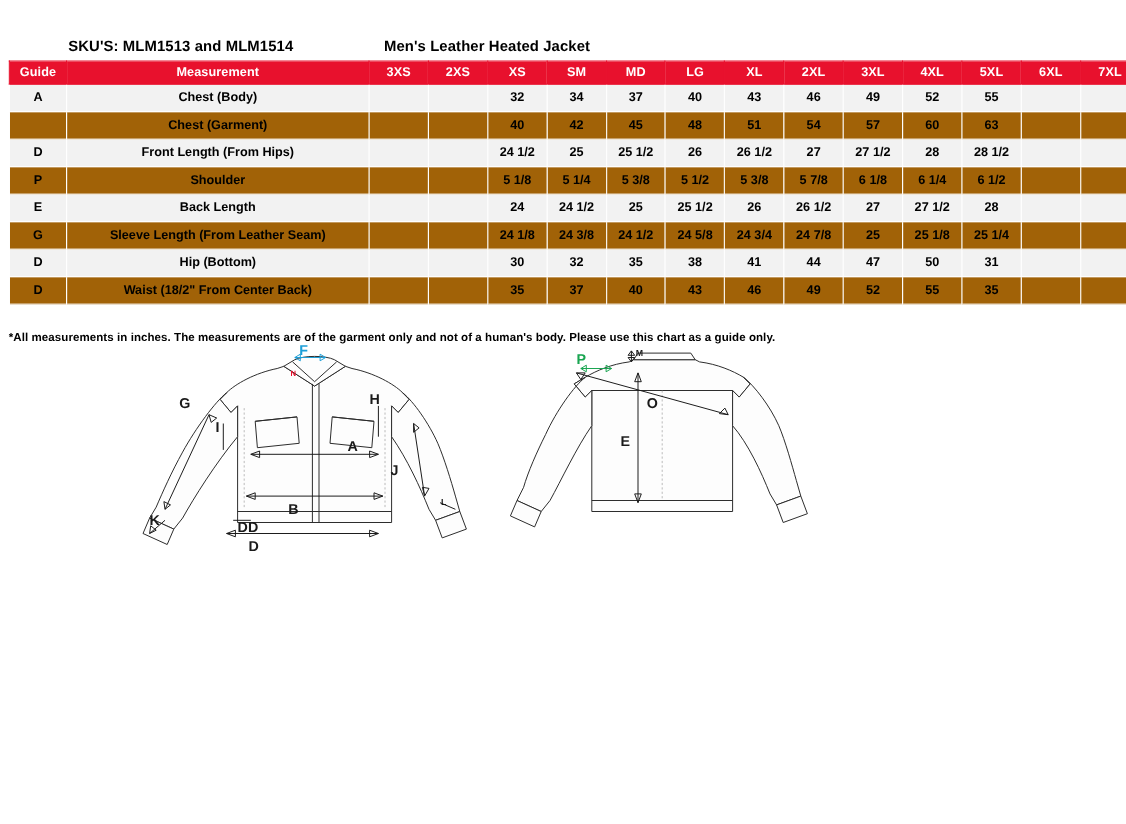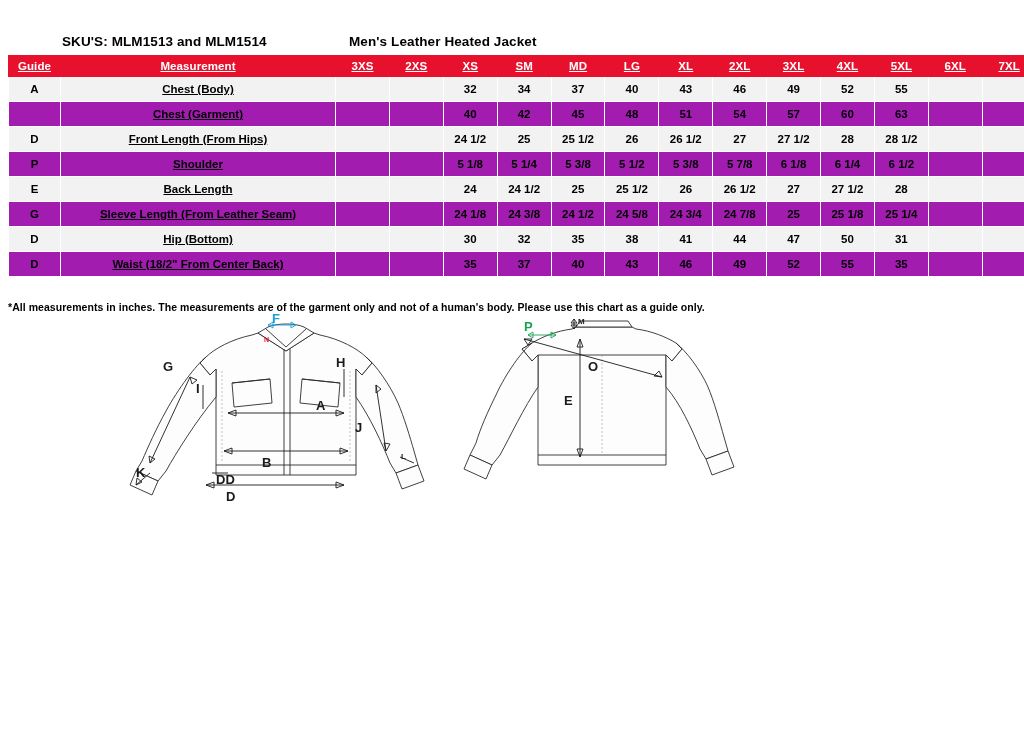--- a/index.html
+++ b/index.html
@@ -59,25 +59,24 @@
     height: 25px;
     font-weight: bold;
   }
   table.size-chart thead th {
     background: #e8112d;
     color: #ffffff;
     font-size: 11.5px;
     height: 21px;
     border: 1px solid #e8112d;
     letter-spacing: 0.1px;
-    text-decoration: underline;
   }
   tbody tr td { background: #f2f2f2; }
-  tbody tr.alt td { background: #a21caf; }
-  td.measure { text-align: center; text-decoration: underline; }
+  tbody tr.alt td { background: #a16207; }
+  td.measure { text-align: center; }
   td.guide { text-align: center; }
   
   col.c-guide { width: 52px; }
   col.c-measure { width: 275px; }
   col.c-size { width: 53.9px; }
   
   .footnote {
     position: absolute;
     top: 284px;
     left: 8px;

